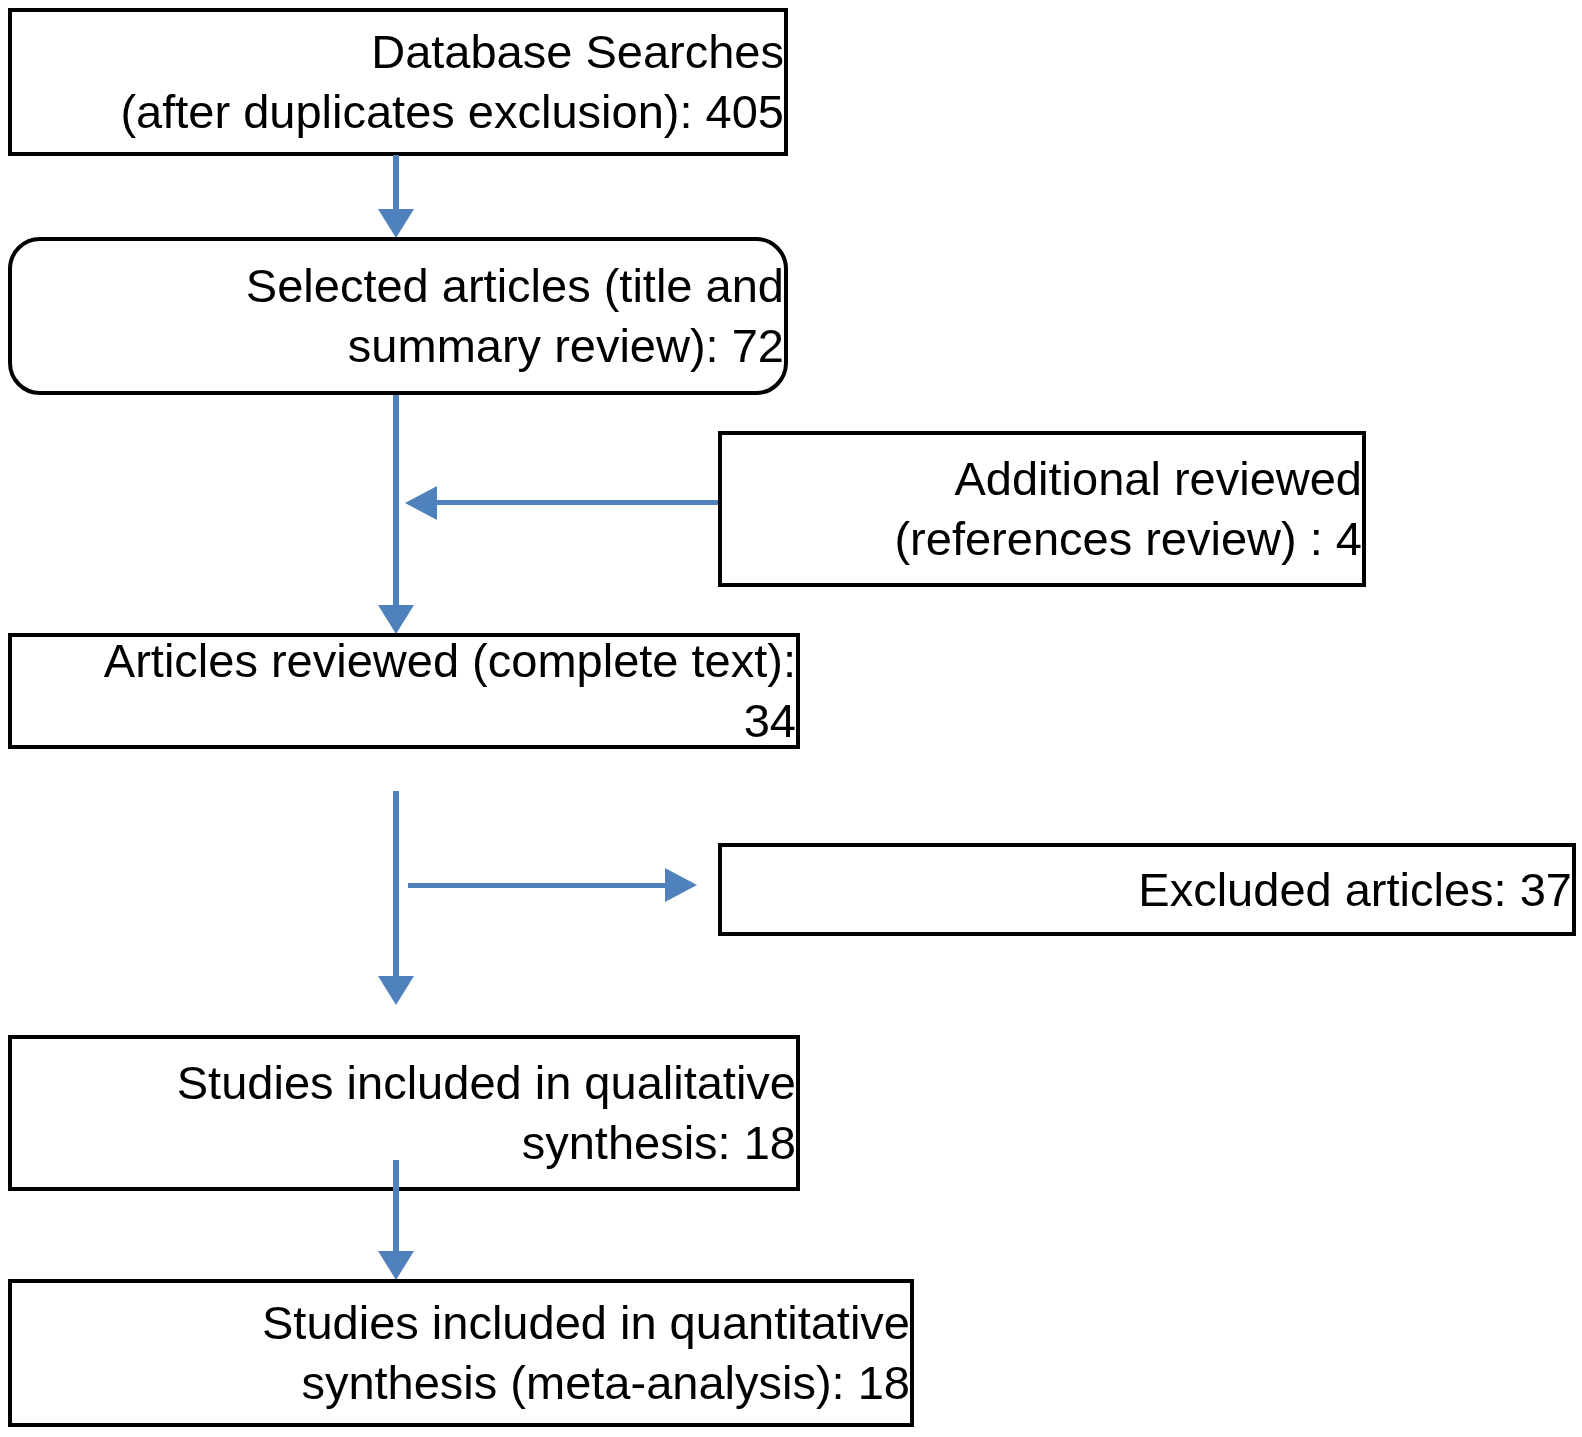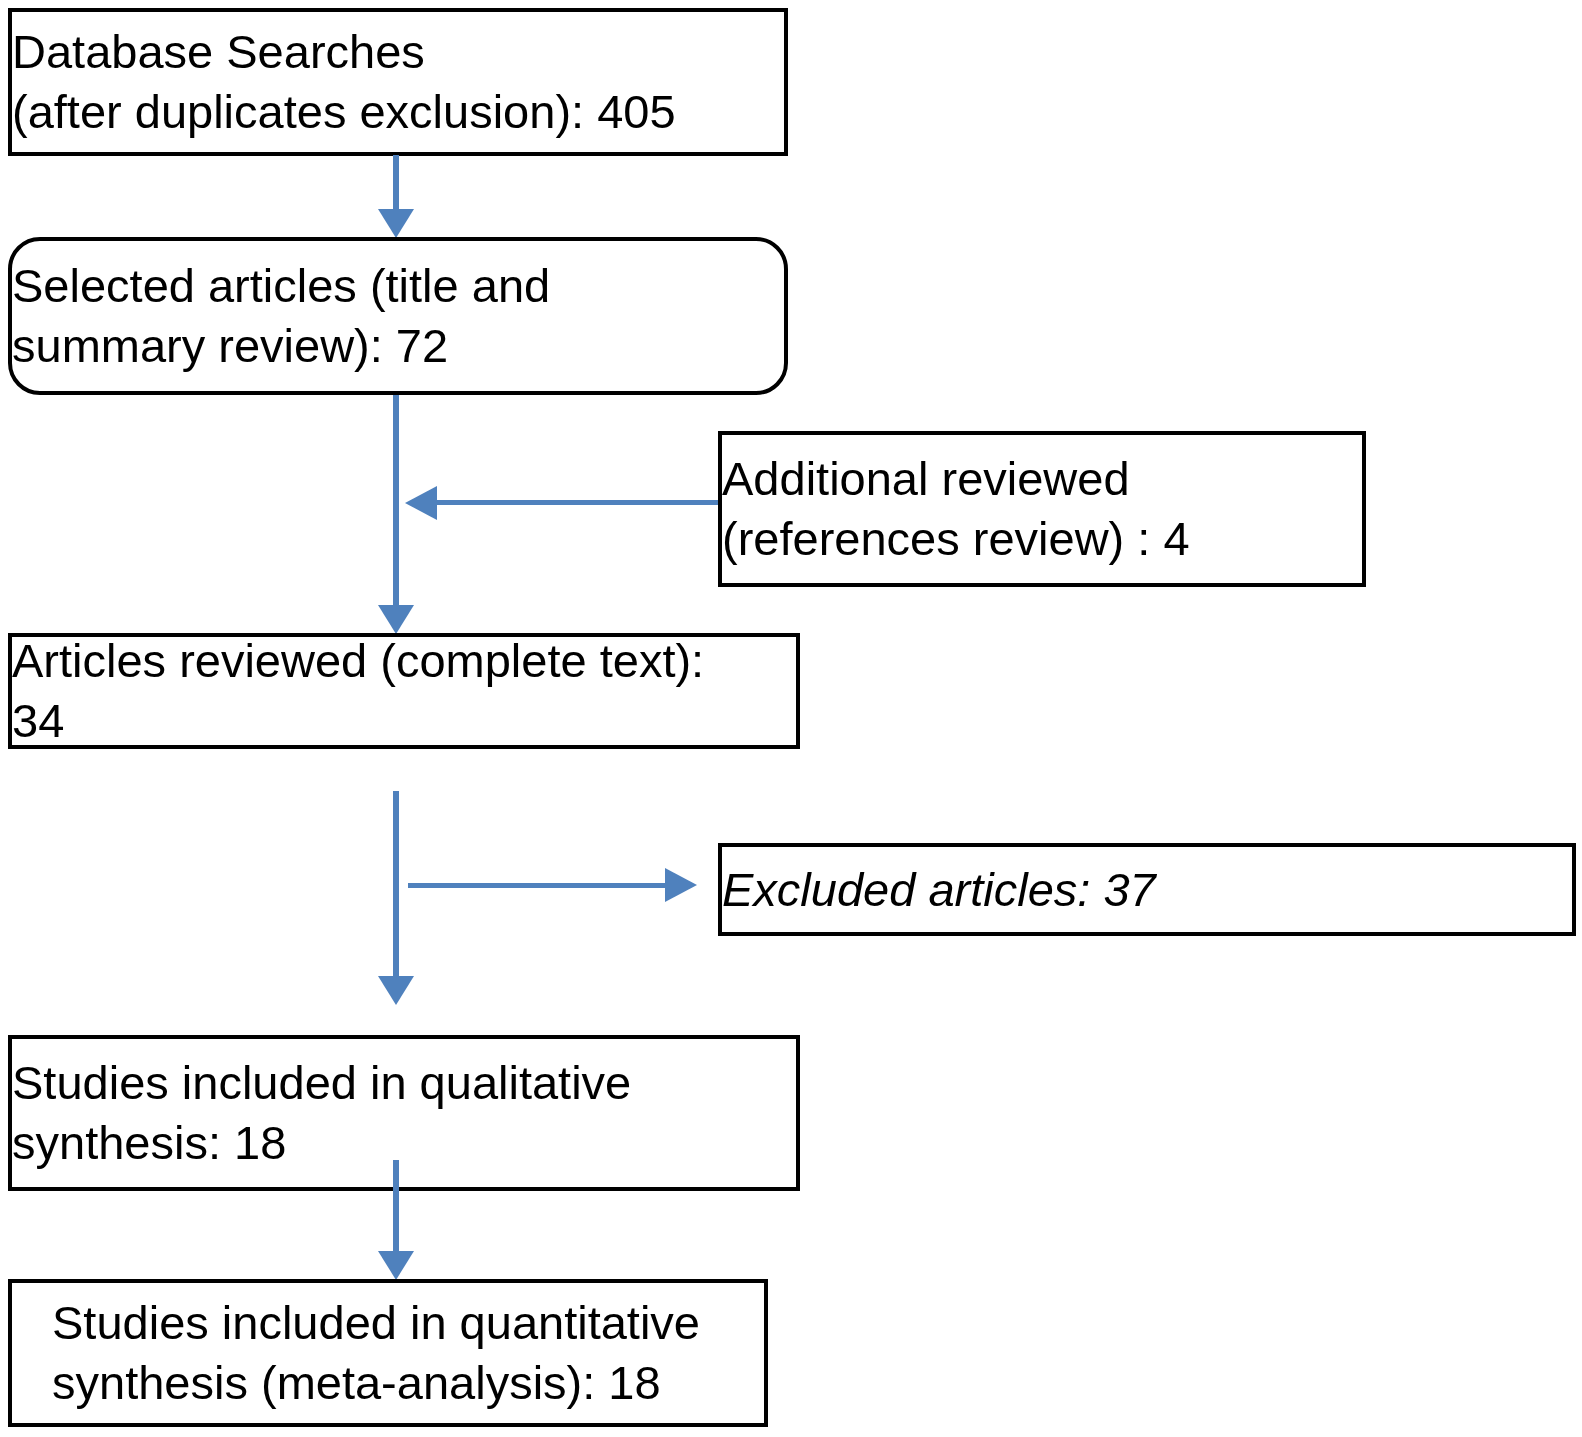--- a/index.html
+++ b/index.html
@@ -19,21 +19,21 @@
     overflow: hidden;
   }
   .box {
     position: absolute;
     box-sizing: border-box;
     background: var(--bg);
     border: 4px solid var(--border);
     display: flex;
     flex-direction: column;
     justify-content: center;
-    align-items: flex-start;
+    align-items: flex-end;
     text-align: center;
     font-size: 47px;
     line-height: 60px;
     white-space: nowrap;
   }
   .stem { position: absolute; background: var(--arrow); }
   .head { position: absolute; width: 0; height: 0; }
   .head-down {
     border-left: 18px solid transparent;
     border-right: 18px solid transparent;
@@ -47,23 +47,23 @@
   .head-right {
     border-top: 17px solid transparent;
     border-bottom: 17px solid transparent;
     border-left: 32px solid var(--arrow);
   }
   
   #box-database   { left: 8px;   top: 8px;    width: 780px; height: 148px; }
   #box-selected   { left: 8px;   top: 237px;  width: 780px; height: 158px; border-radius: 32px; }
   #box-additional { left: 718px; top: 431px;  width: 648px; height: 156px; }
   #box-reviewed   { left: 8px;   top: 633px;  width: 792px; height: 116px; }
-  #box-excluded   { left: 718px; top: 843px;  width: 858px; height: 93px; font-style: italic;  }
+  #box-excluded   { left: 718px; top: 843px;  width: 858px; height: 93px;  }
   #box-qualitative  { left: 8px; top: 1004px; width: 792px; height: 156px; margin-top: 31px; }
-  #box-quantitative { left: 8px; top: 1279px; width: 760px; height: 148px; padding-left: 40px; }
+  #box-quantitative { left: 8px; top: 1279px; width: 906px; height: 148px; padding-left: 40px; }
 </style>
 </head>
 <body>
 
 <div class="canvas">
 
   <div class="box" id="box-database">
     <div>Database Searches</div>
     <div>(after duplicates exclusion): 405</div>
   </div>

